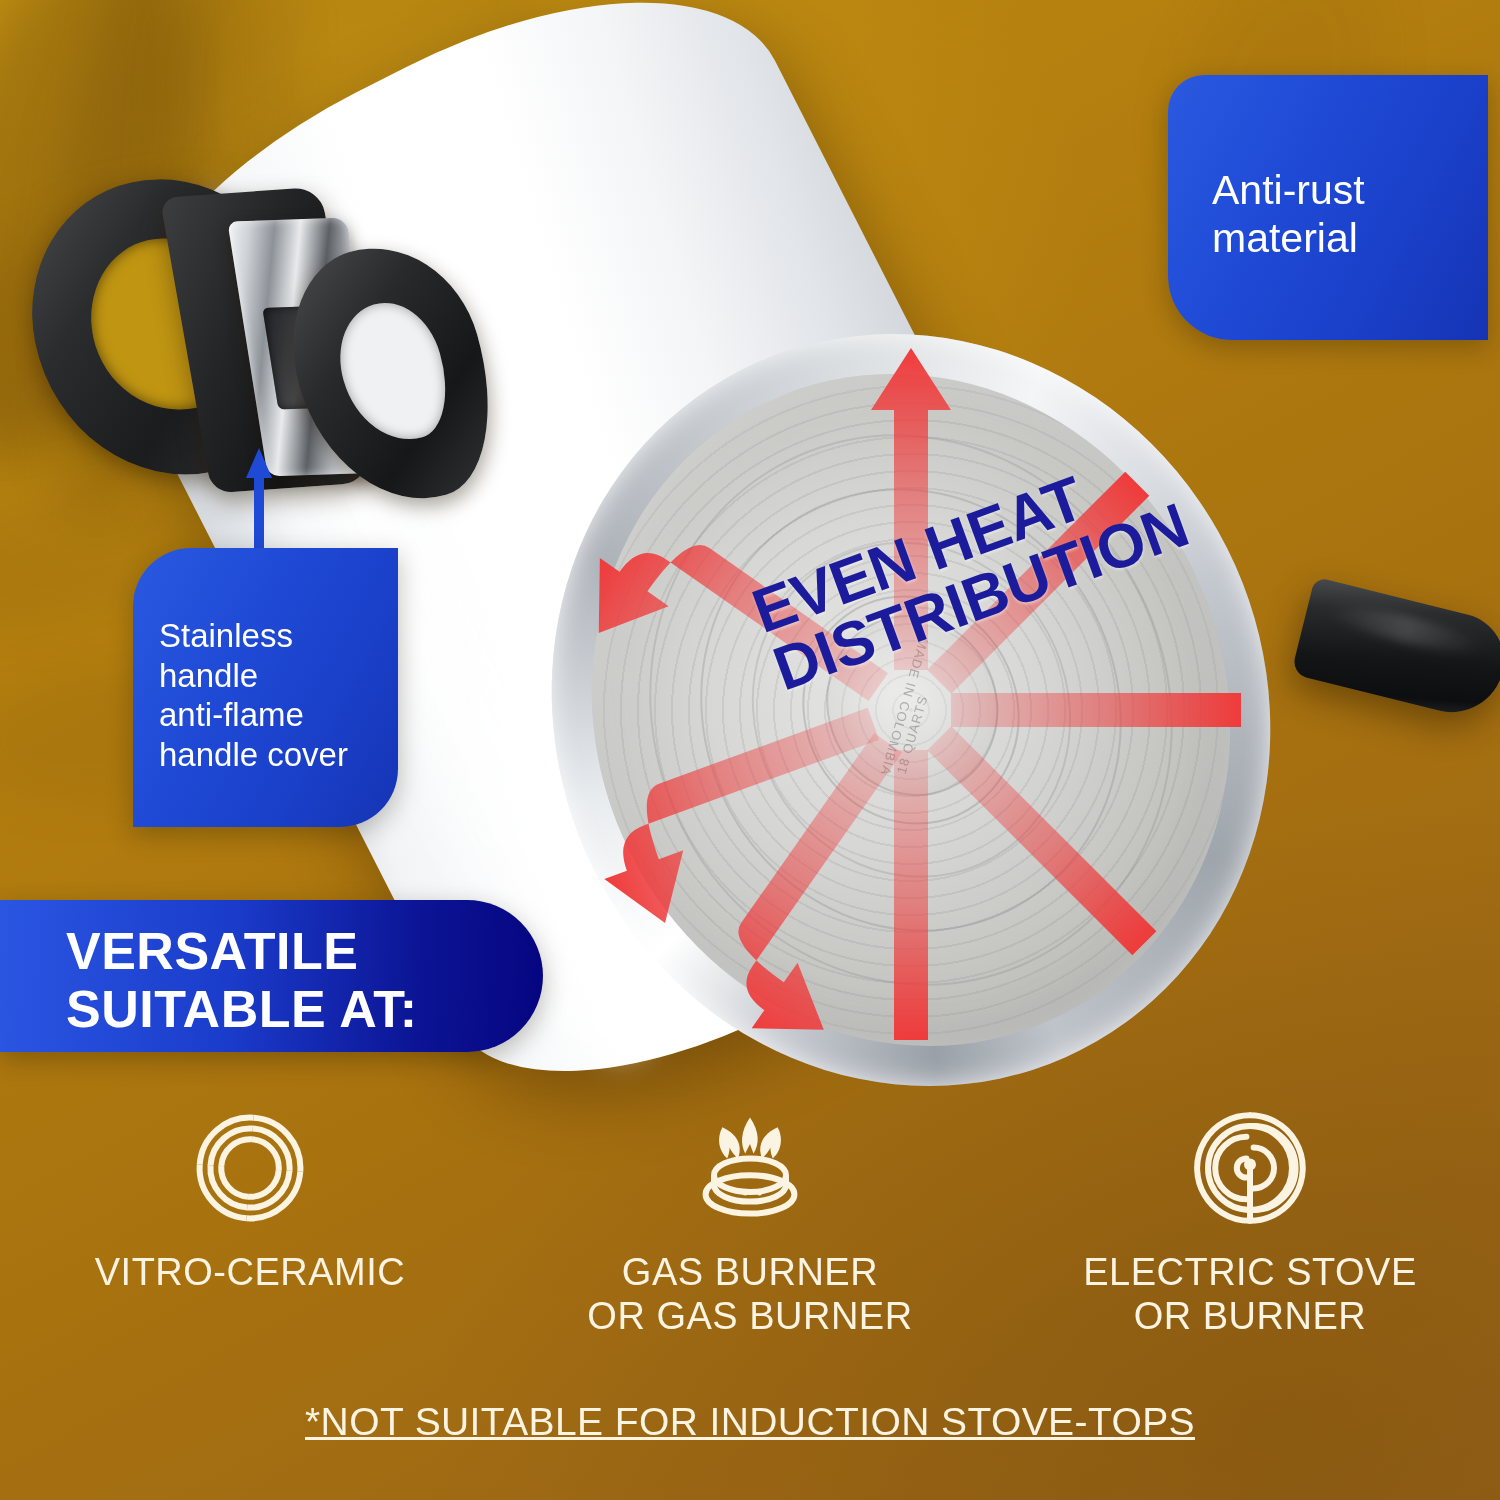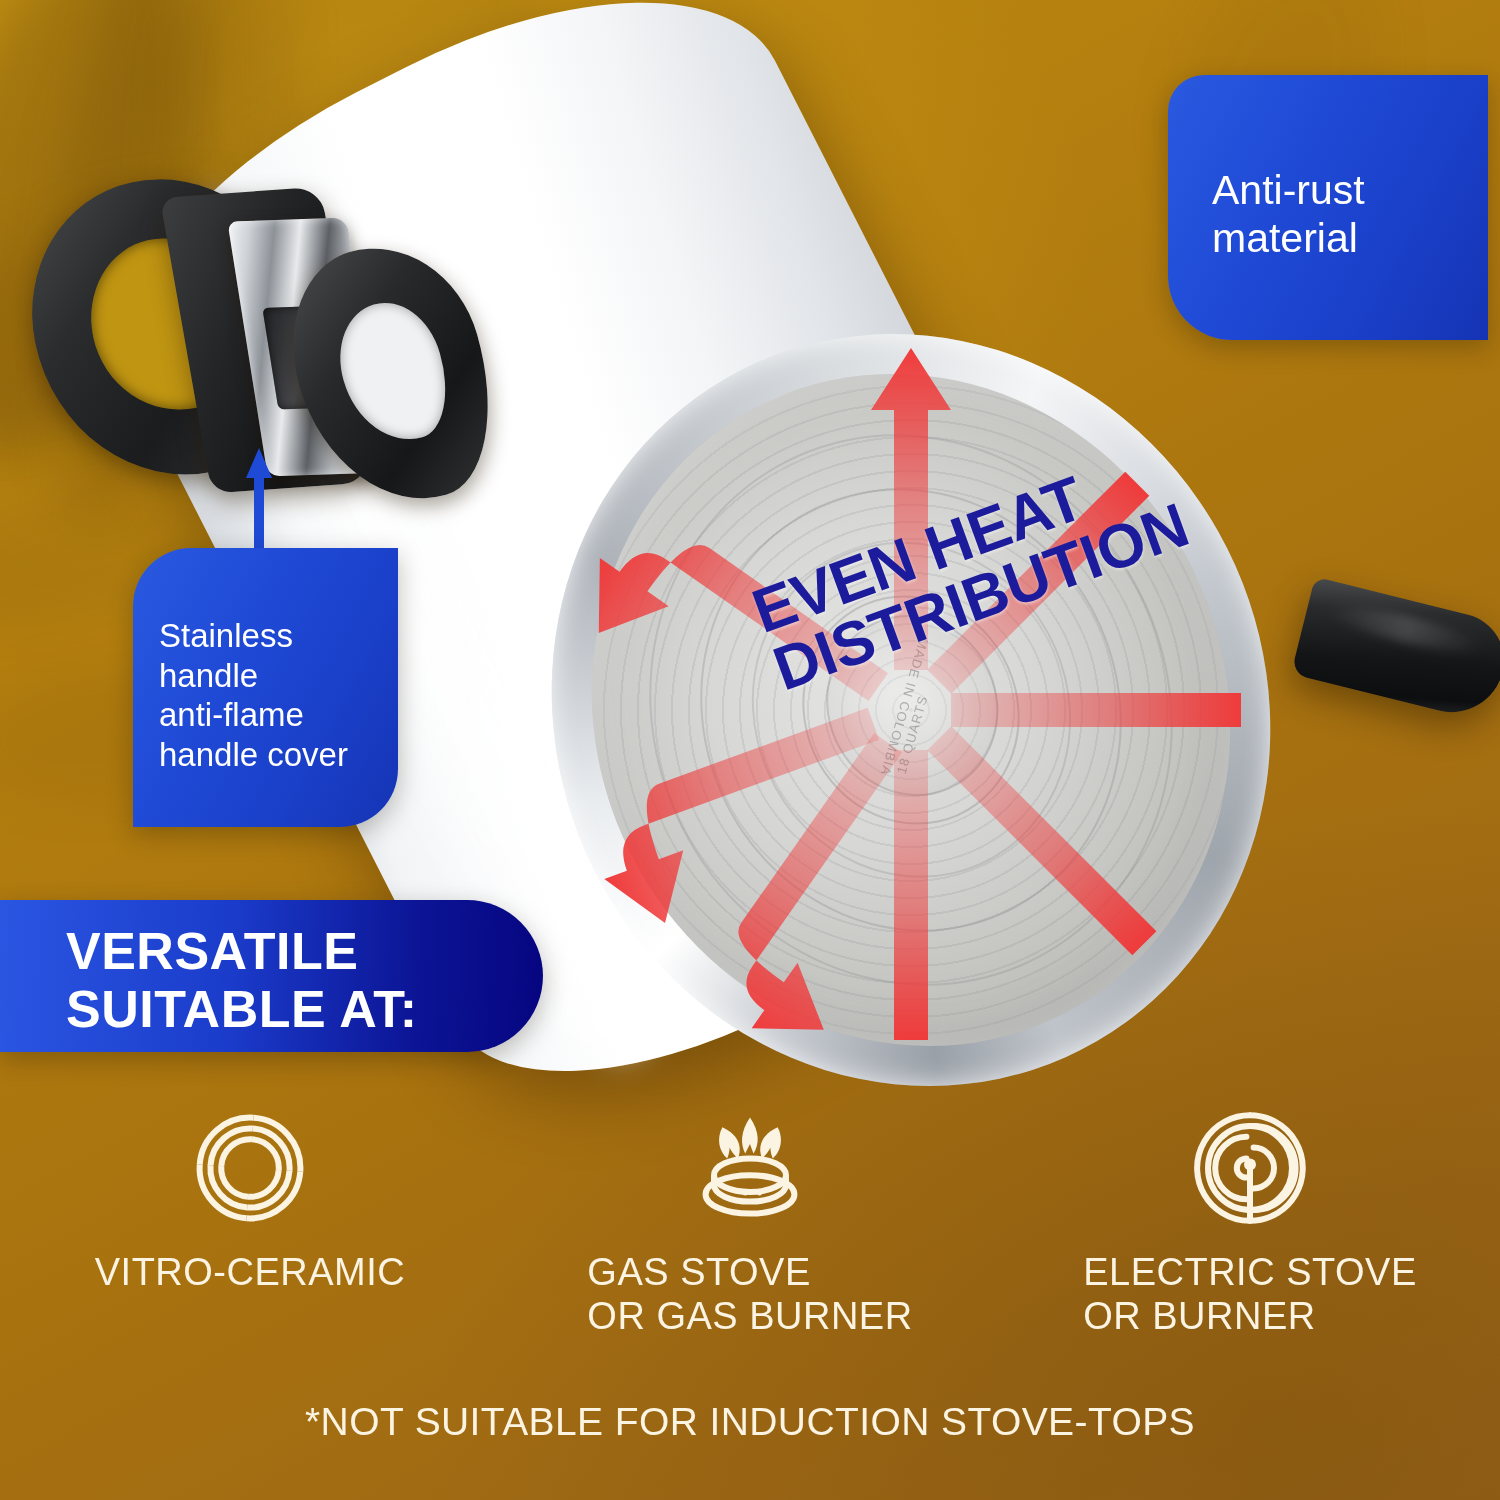--- a/index.html
+++ b/index.html
@@ -255,32 +255,33 @@
   }
   .stove-col {
     flex:1;
     display:flex; flex-direction:column; align-items:center;
   }
   .stove-icon { width:120px; height:120px; display:block; }
   .stove-label {
     margin-top:22px;
     color:#fbf4e2;
     font-size:38px;
-    text-align:left;
+    text-align:center;
     line-height:1.16;
     letter-spacing:.5px;
   }
   #induction-note {
     position:absolute;
     left:0; top:1400px;
     width:1500px;
     text-align:center;
     color:#fbf4e2;
     font-size:39px;
     letter-spacing:.4px;
+    text-decoration:underline;
   }
 </style>
 </head>
 <body>
 
 <div id="bg">
   <div class="frond f1"></div>
   <div class="frond f2"></div>
   <div class="frond f3"></div>
   <div class="frond f4"></div>
@@ -417,21 +418,21 @@
         <ellipse cx="50" cy="72" rx="37" ry="16"></ellipse>
       </g>
       <g fill="#fbf4e2">
         <circle cx="34" cy="68" r="2"></circle>
         <circle cx="46" cy="71" r="2"></circle>
         <circle cx="58" cy="71" r="2"></circle>
         <circle cx="68" cy="67" r="2"></circle>
       </g>
     </svg>
     <div class="stove-label">
-      <div>GAS STOVE</div>
+      <div>GAS BURNER</div>
       <div>OR GAS BURNER</div>
     </div>
   </div>
 
   <div class="stove-col">
     <svg class="stove-icon" viewBox="0 0 100 100">
       <g fill="none" stroke="#fbf4e2" stroke-width="5" stroke-linecap="round">
         <path d="M50 6 A44 44 0 1 1 49.9 6"></path>
         <path d="M50 15 A35 35 0 1 0 50 85 A35 35 0 1 0 50 15" stroke-dasharray="0" transform="rotate(0 50 50)"></path>
         <path d="M53 15 A35 35 0 1 1 53 85"></path>

